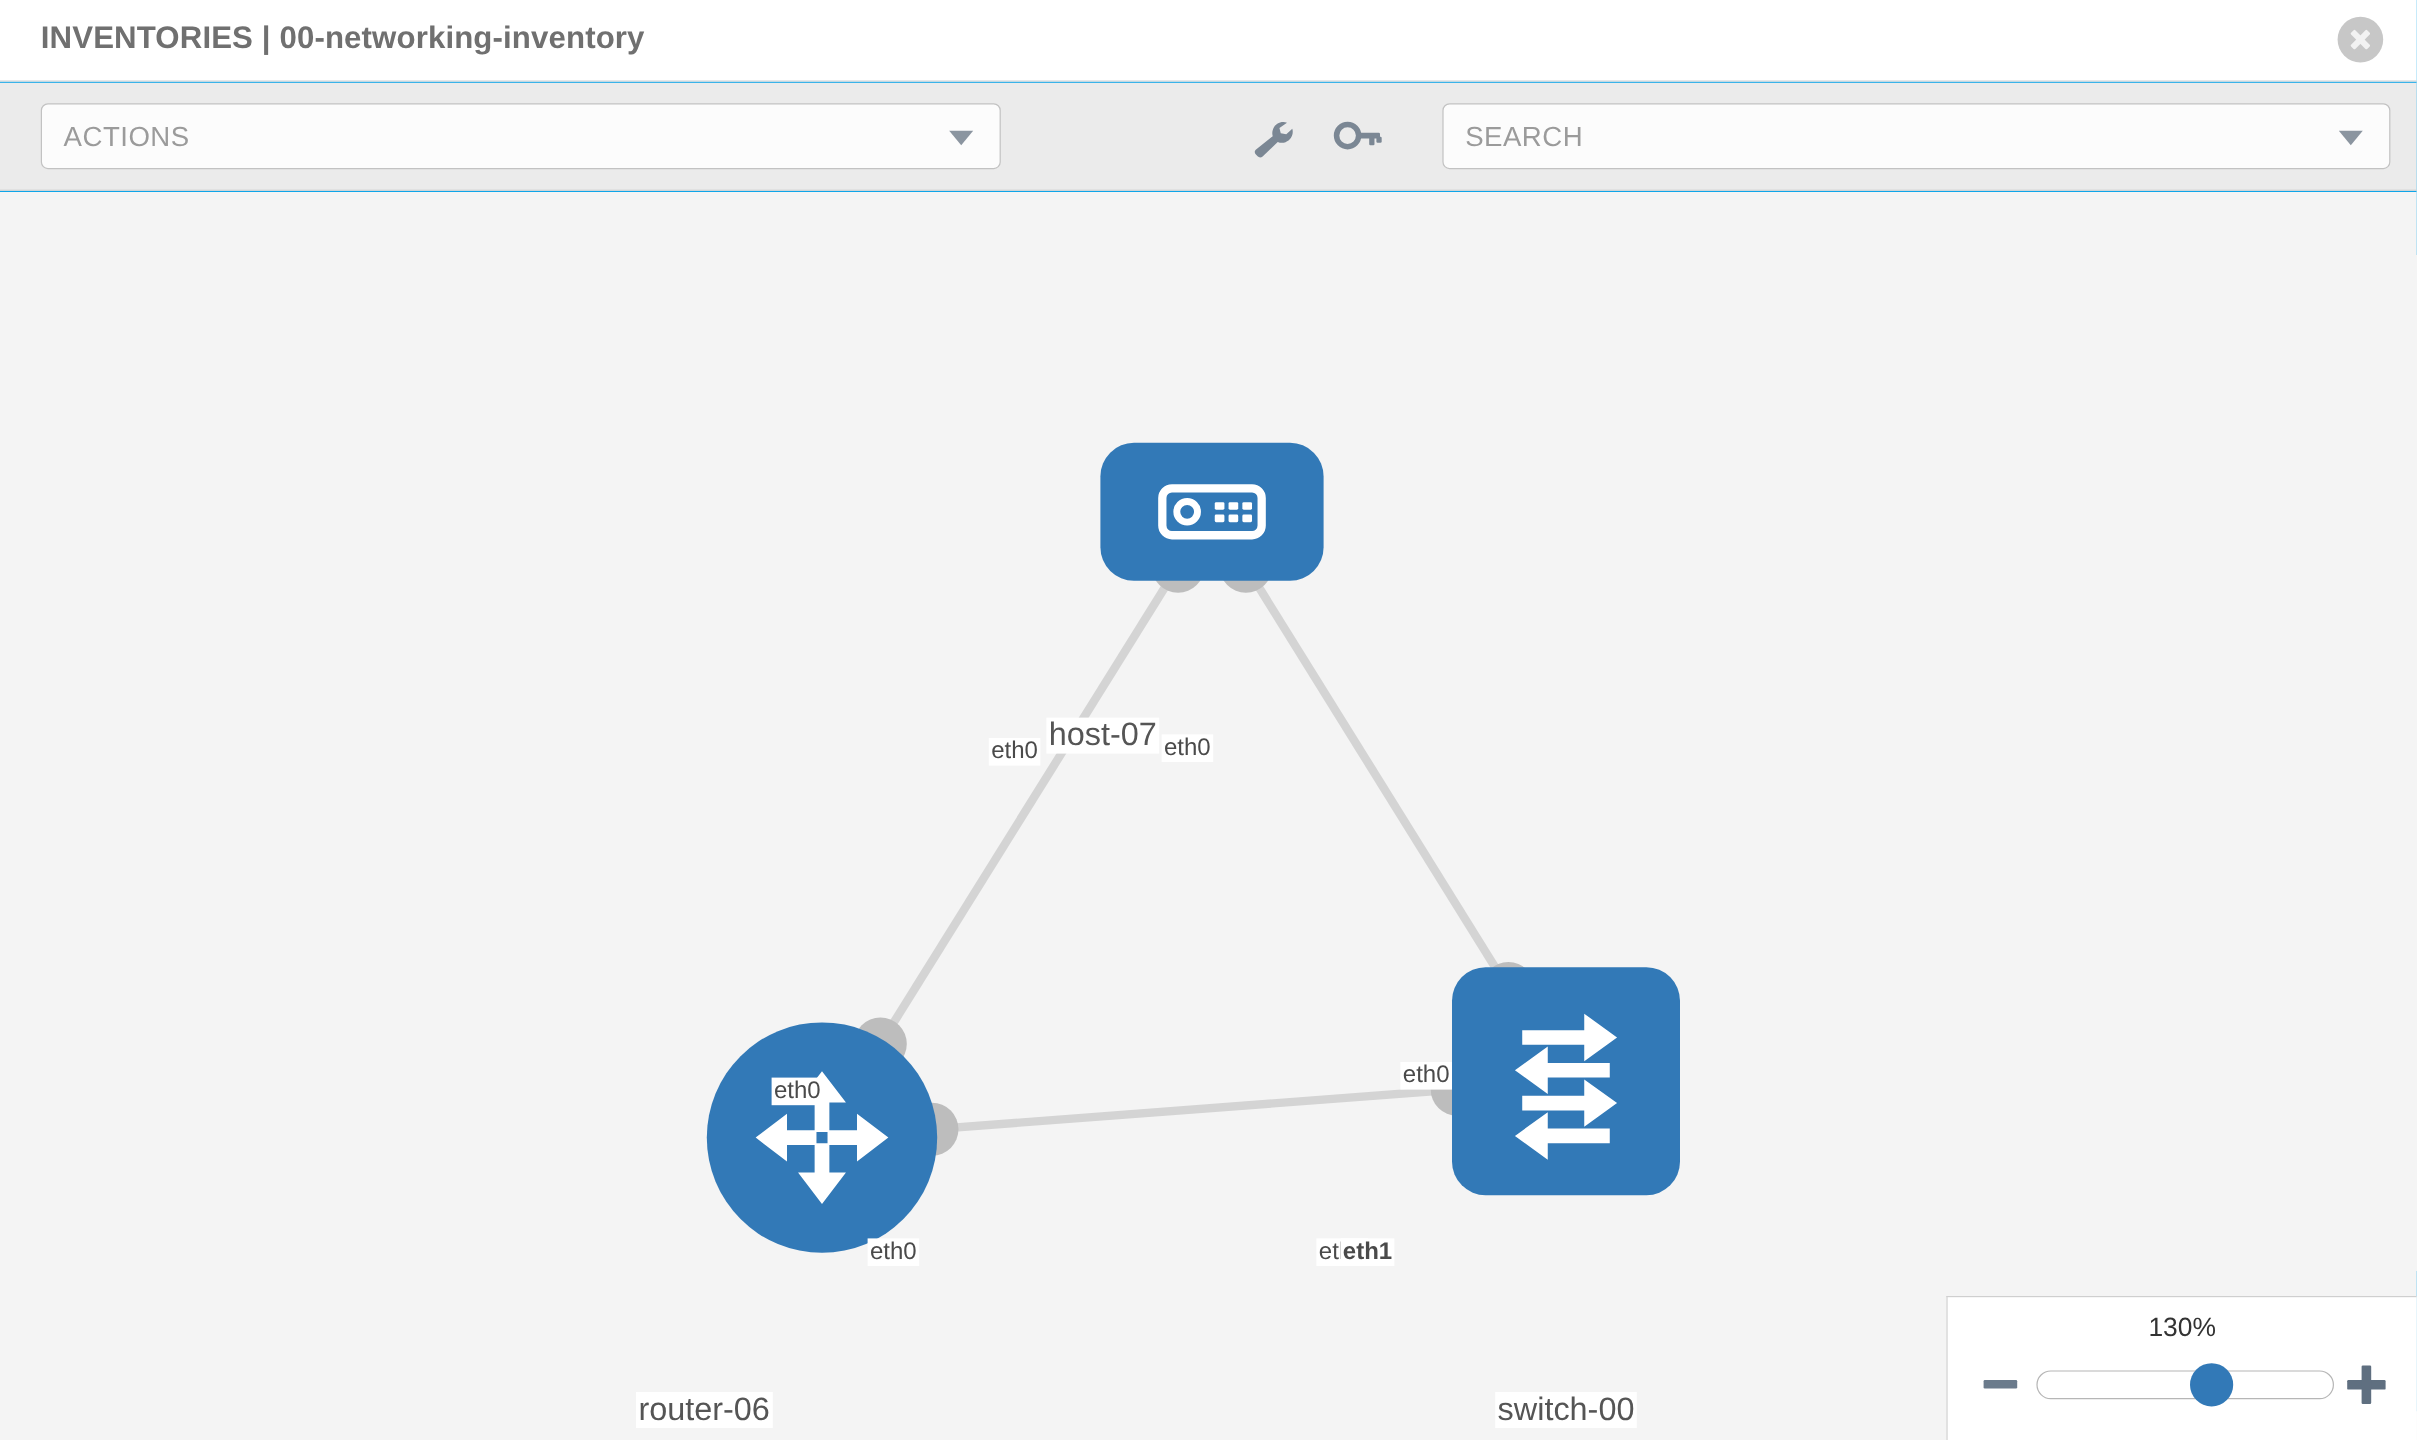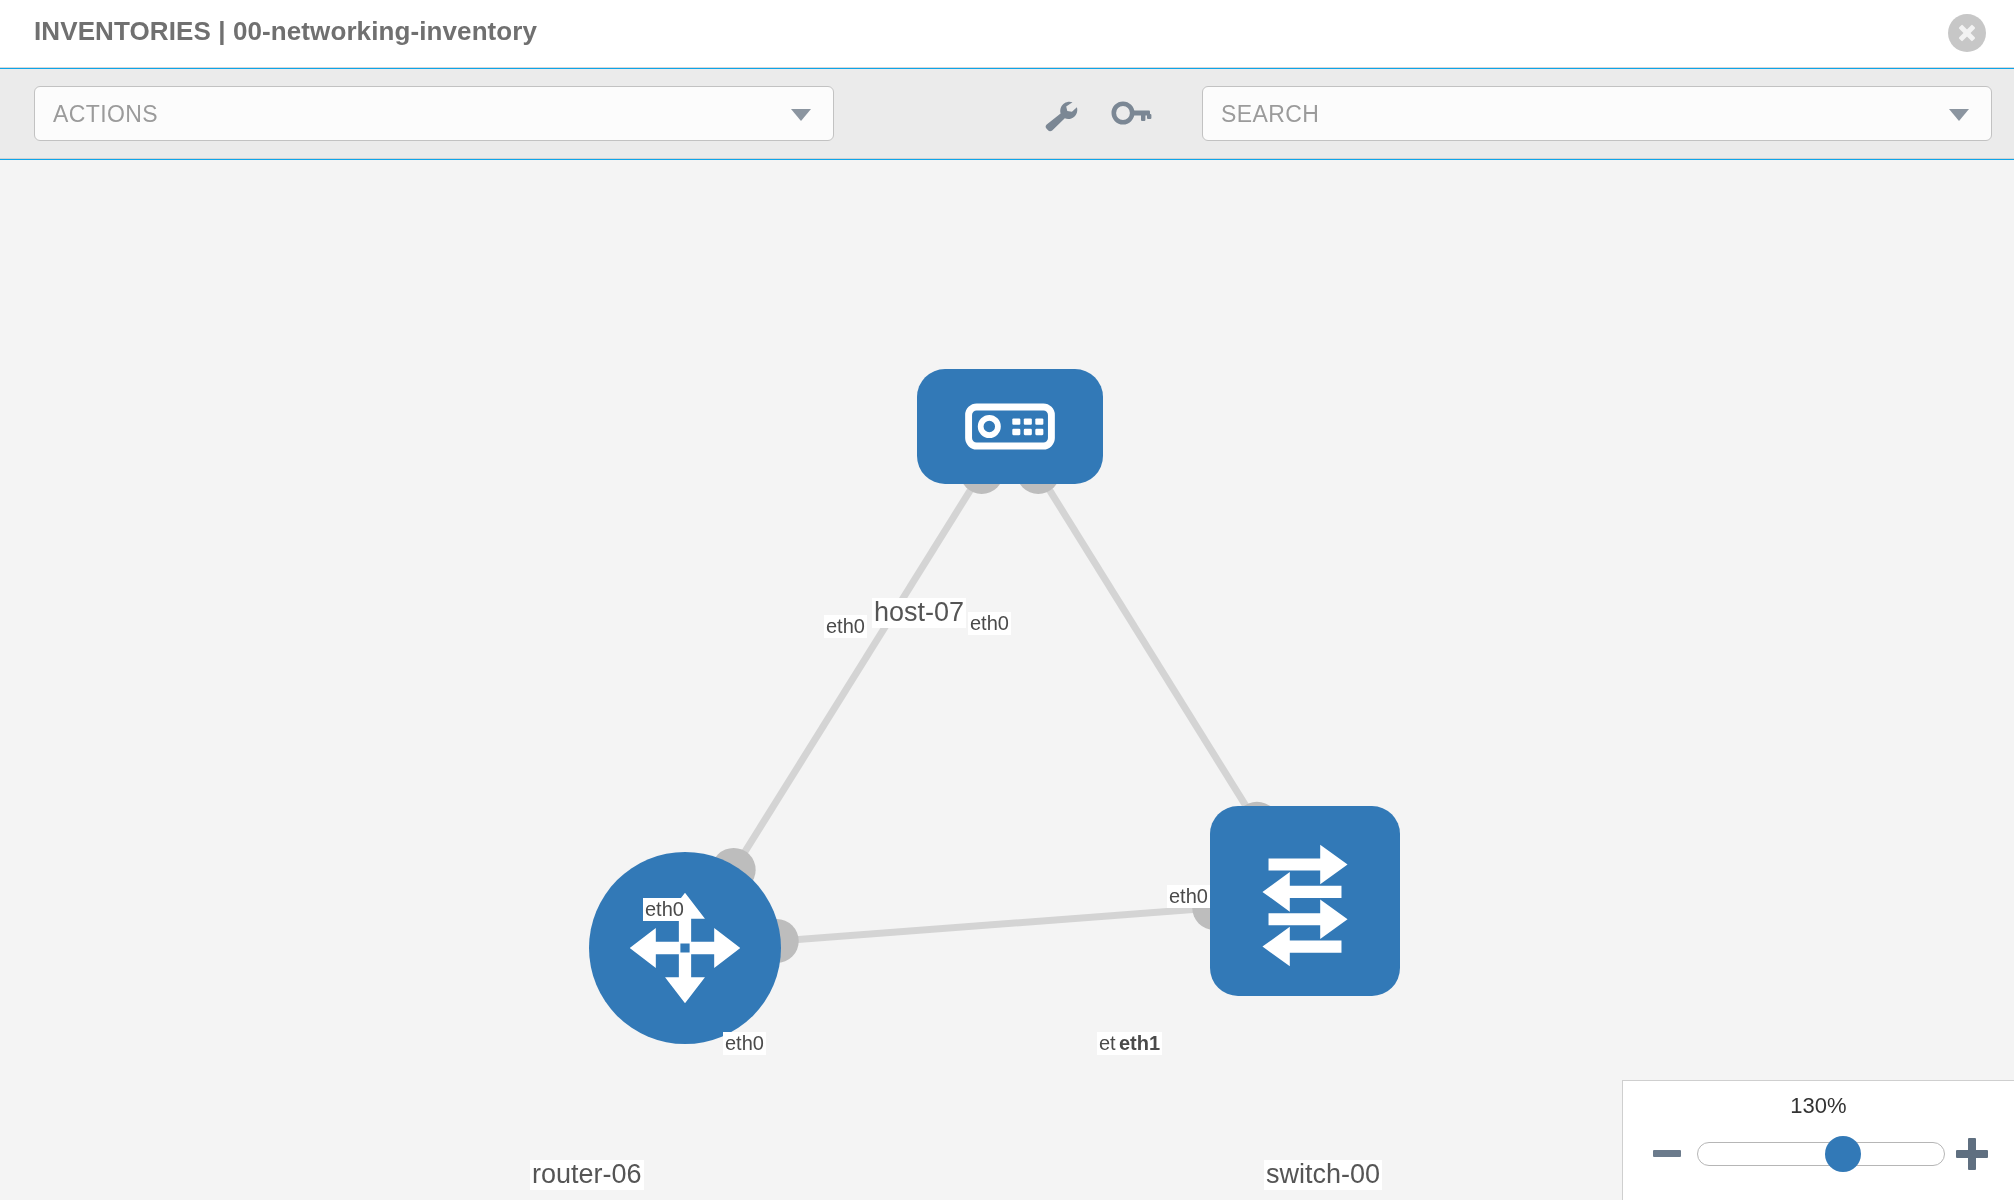--- a/index.html
+++ b/index.html
@@ -363,21 +363,21 @@
     <div id="labels">
         <div class="iface-label" style="left: 824px; top: 455px;">eth0</div>
         <div class="iface-label" style="left: 968px; top: 452px;">eth0</div>
         <div class="iface-label" style="left: 643px; top: 738px;">eth0</div>
         <div class="iface-label" style="left: 1167px; top: 725px;">eth0</div>
         <div class="iface-label" style="left: 723px; top: 872px;">eth0</div>
         <div class="iface-label" style="left: 1097px; top: 872px;">eth0</div>
         <div class="iface-label" style="left: 1117px; top: 872px; font-weight: bold;">eth1</div>
         <div class="node-label" style="left: 872px; top: 438px;">host-07</div>
         <div class="node-label" style="left: 530px; top: 1000px;">router-06</div>
-        <div class="node-label" style="left: 1246px; top: 1000px; margin-left: 18px;">switch-00</div>
+        <div class="node-label" style="left: 1246px; top: 1000px;">switch-00</div>
       </div>
   </div>
 
   <div class="zoom-panel">
     <div class="zoom-value">130%</div>
     <div class="zoom-row">
       <div class="zoom-minus"></div>
       <div class="zoom-track">
         <div class="zoom-thumb" id="zoom-thumb" style="left: 127.2px;"></div>
       </div>

